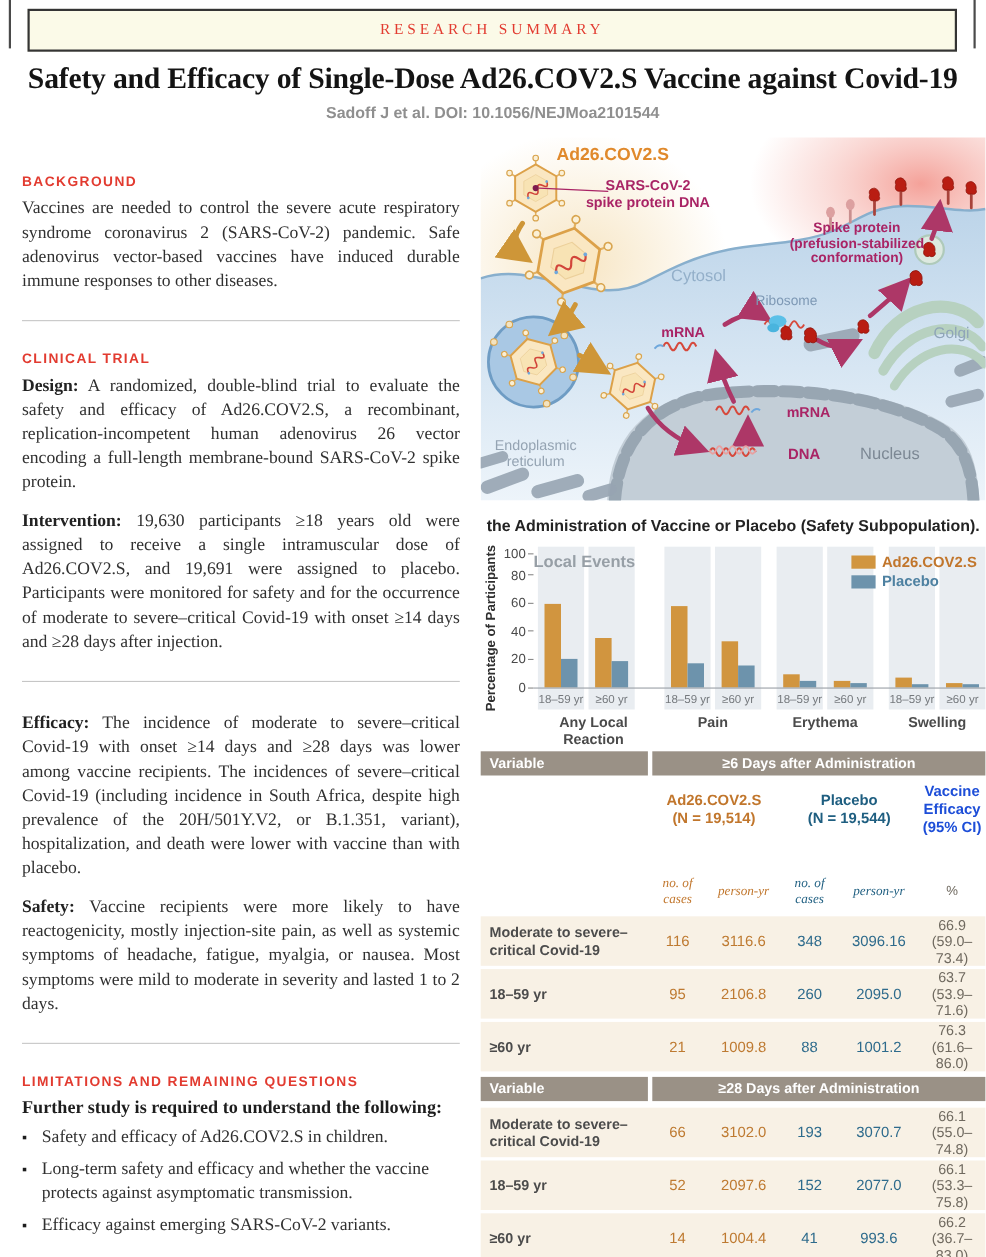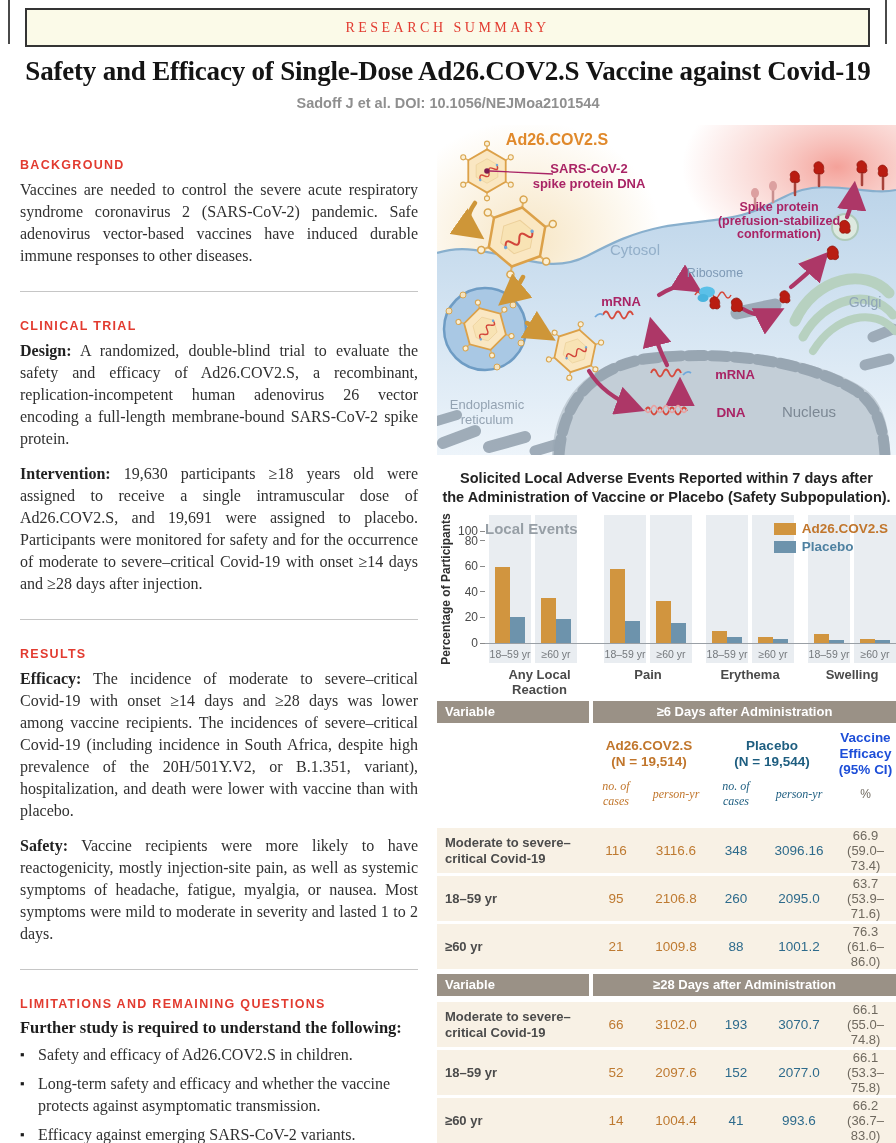--- a/index.html
+++ b/index.html
@@ -43,21 +43,21 @@
   .chart-title { text-align:center; font-weight:bold; font-size:14.5px; color:#232323;
                  line-height:19px; margin-bottom:8px; }
   .chart-body { display:flex; align-items:flex-start; }
   .ylab-wrap { width:18px; height:148px; position:relative; }
   .ylab { position:absolute; top:50%; left:50%; transform:translate(-50%,-50%) rotate(-90deg);
           white-space:nowrap; font-weight:bold; font-size:12px; color:#2f2f2f; }
   .y-axis { position:relative; width:30px; height:128px; }
   .ytick { position:absolute; right:0; transform:translateY(-50%); display:flex; align-items:center;
            gap:2px; font-size:12px; color:#4a4a4a; }
   .ytick i { width:5px; height:1px; background:#8a8a8a; display:block; }
-  .ytick:nth-of-type(1){top:16px;} .ytick:nth-of-type(2){top:20%;} .ytick:nth-of-type(3){top:40%;}
+  .ytick:nth-of-type(1){top:6px;} .ytick:nth-of-type(2){top:20%;} .ytick:nth-of-type(3){top:40%;}
   .ytick:nth-of-type(4){top:60%;} .ytick:nth-of-type(5){top:80%;} .ytick:nth-of-type(6){top:100%;}
   .plot { position:relative; flex:1; height:172px; }
   .inner-label { position:absolute; top:5px; left:0; right:110px; text-align:left;
                  font-weight:bold; font-size:15px; color:#979fa6; }
   .legend { position:absolute; top:6px; right:8px; }
   .lg-row { display:flex; align-items:center; gap:6px; margin-bottom:3px; }
   .sw { width:22px; height:12px; display:inline-block; }
   .lg-t { font-weight:bold; font-size:13.5px; }
   .lg-orange { color:#c1762c; } .lg-blue { color:#4e81a1; }
   .groups { display:flex; gap:14px; padding-left:4px; }
@@ -74,21 +74,21 @@
   .nejm-table { margin-top:14px; font-family:"Liberation Sans",sans-serif; }
   .thead { display:grid; grid-template-columns:152px 1fr; gap:4px; margin-bottom:2px; }
   .th-cell { background:#9a9186; color:#fff; font-weight:bold; font-size:13px; height:22px;
              line-height:22px; }
   .th-var { padding-left:8px; } .th-band { text-align:center; }
   .grid6 { display:grid; grid-template-columns:152px 54px 66px 54px 72px 1fr; align-items:center; }
   .ghead { padding:5px 0 1px 0; }
   .gh { text-align:center; font-weight:bold; font-size:13.5px; line-height:16px; }
   .gh-vac { grid-column:2/4; color:#c1762c; } .gh-pla { grid-column:4/6; color:#1e5e80; }
   .gh-eff { grid-column:6/7; color:#1d4ed8; }
-  .subhead { padding-bottom:19px; }
+  .subhead { padding-bottom:8px;margin-top:34px; }
   .sh { text-align:center; font-family:"Liberation Serif",serif; font-style:italic; font-size:12px; }
   .sh-vac { color:#c1762c; } .sh-pla { color:#1e5e80; } .sh-pct { color:#6f695f; font-style:normal;
             font-family:"Liberation Sans",sans-serif; }
   .drow { background:#f8f1e5; margin-bottom:3px; min-height:28px; }
   .drow.tall { min-height:40px; }
   .dlabel { padding:3px 4px 3px 8px; font-size:13px; font-weight:bold; color:#4b4b4b; line-height:16px; }
   .dv { text-align:center; font-size:13.5px; }
   .dv-vac { color:#be7a31; } .dv-pla { color:#2e6b8c; } .dv-eff { color:#6f695f; font-size:13px; }
   .band2 { margin-top:5px; }
 
@@ -110,21 +110,20 @@
   <div class="left-col">
     <div class="sec-head">BACKGROUND</div>
     <p>Vaccines are needed to control the severe acute respiratory syndrome coronavirus 2 (SARS-CoV-2) pandemic. Safe adenovirus vector-based vaccines have induced durable immune responses to other diseases.</p>
     <hr class="rule">
 
     <div class="sec-head">CLINICAL TRIAL</div>
     <p><b>Design:</b> <span>A randomized, double-blind trial to evaluate the safety and efficacy of Ad26.COV2.S, a recombinant, replication-incompetent human adenovirus 26 vector encoding a full-length membrane-bound SARS-CoV-2 spike protein.</span></p>
     <p><b>Intervention:</b> <span>19,630 participants ≥18 years old were assigned to receive a single intramuscular dose of Ad26.COV2.S, and 19,691 were assigned to placebo. Participants were monitored for safety and for the occurrence of moderate to severe–critical Covid-19 with onset ≥14 days and ≥28 days after injection.</span></p>
     <hr class="rule">
 
-    <div class="sec-head">RESULTS</div>
     <p><b>Efficacy:</b> <span>The incidence of moderate to severe–critical Covid-19 with onset ≥14 days and ≥28 days was lower among vaccine recipients.  The incidences of severe–critical Covid-19 (including incidence in South Africa, despite high prevalence of the 20H/501Y.V2, or B.1.351, variant), hospitalization, and death were lower with vaccine than with placebo.</span></p>
     <p><b>Safety:</b> <span>Vaccine recipients were more likely to have reactogenicity, mostly injection-site pain, as well as systemic symptoms of headache, fatigue, myalgia, or nausea. Most symptoms were mild to moderate in severity and lasted 1 to 2 days.</span></p>
     <hr class="rule">
 
     <div class="sec-head">LIMITATIONS AND REMAINING QUESTIONS</div>
     <div class="bold-line">Further study is required to understand the following:</div>
     <ul class="limits">
       <li>Safety and efficacy of Ad26.COV2.S in children.</li>
       <li>Long-term safety and efficacy and whether the vaccine protects against asymptomatic transmission.</li>
       <li>Efficacy against emerging SARS-CoV-2 variants.</li>
@@ -302,21 +301,20 @@
       <text x="298" y="254" text-anchor="middle" font-size="13" font-weight="bold" fill="#a92465">mRNA</text>
       <text x="294" y="292" text-anchor="middle" font-size="13.5" font-weight="bold" fill="#a92465">DNA</text>
       <text x="372" y="292" text-anchor="middle" font-size="15" fill="#7c8894">Nucleus</text>
       <text x="50" y="284" text-anchor="middle" font-size="13" fill="#94a3b2">Endoplasmic</text>
       <text x="50" y="299" text-anchor="middle" font-size="13" fill="#94a3b2">reticulum</text>
     </svg>
 
     
     <section class="chart">
       <div class="chart-title">
-        <div>Solicited Local Adverse Events Reported within 7 days after</div>
         <div>the Administration of Vaccine or Placebo (Safety Subpopulation).</div>
       </div>
       <div class="chart-body">
         <div class="ylab-wrap">
           <span class="ylab">Percentage of Participants</span>
         </div>
         <div class="y-axis">
           <div class="ytick">
               <span>100</span>
               <i></i>

